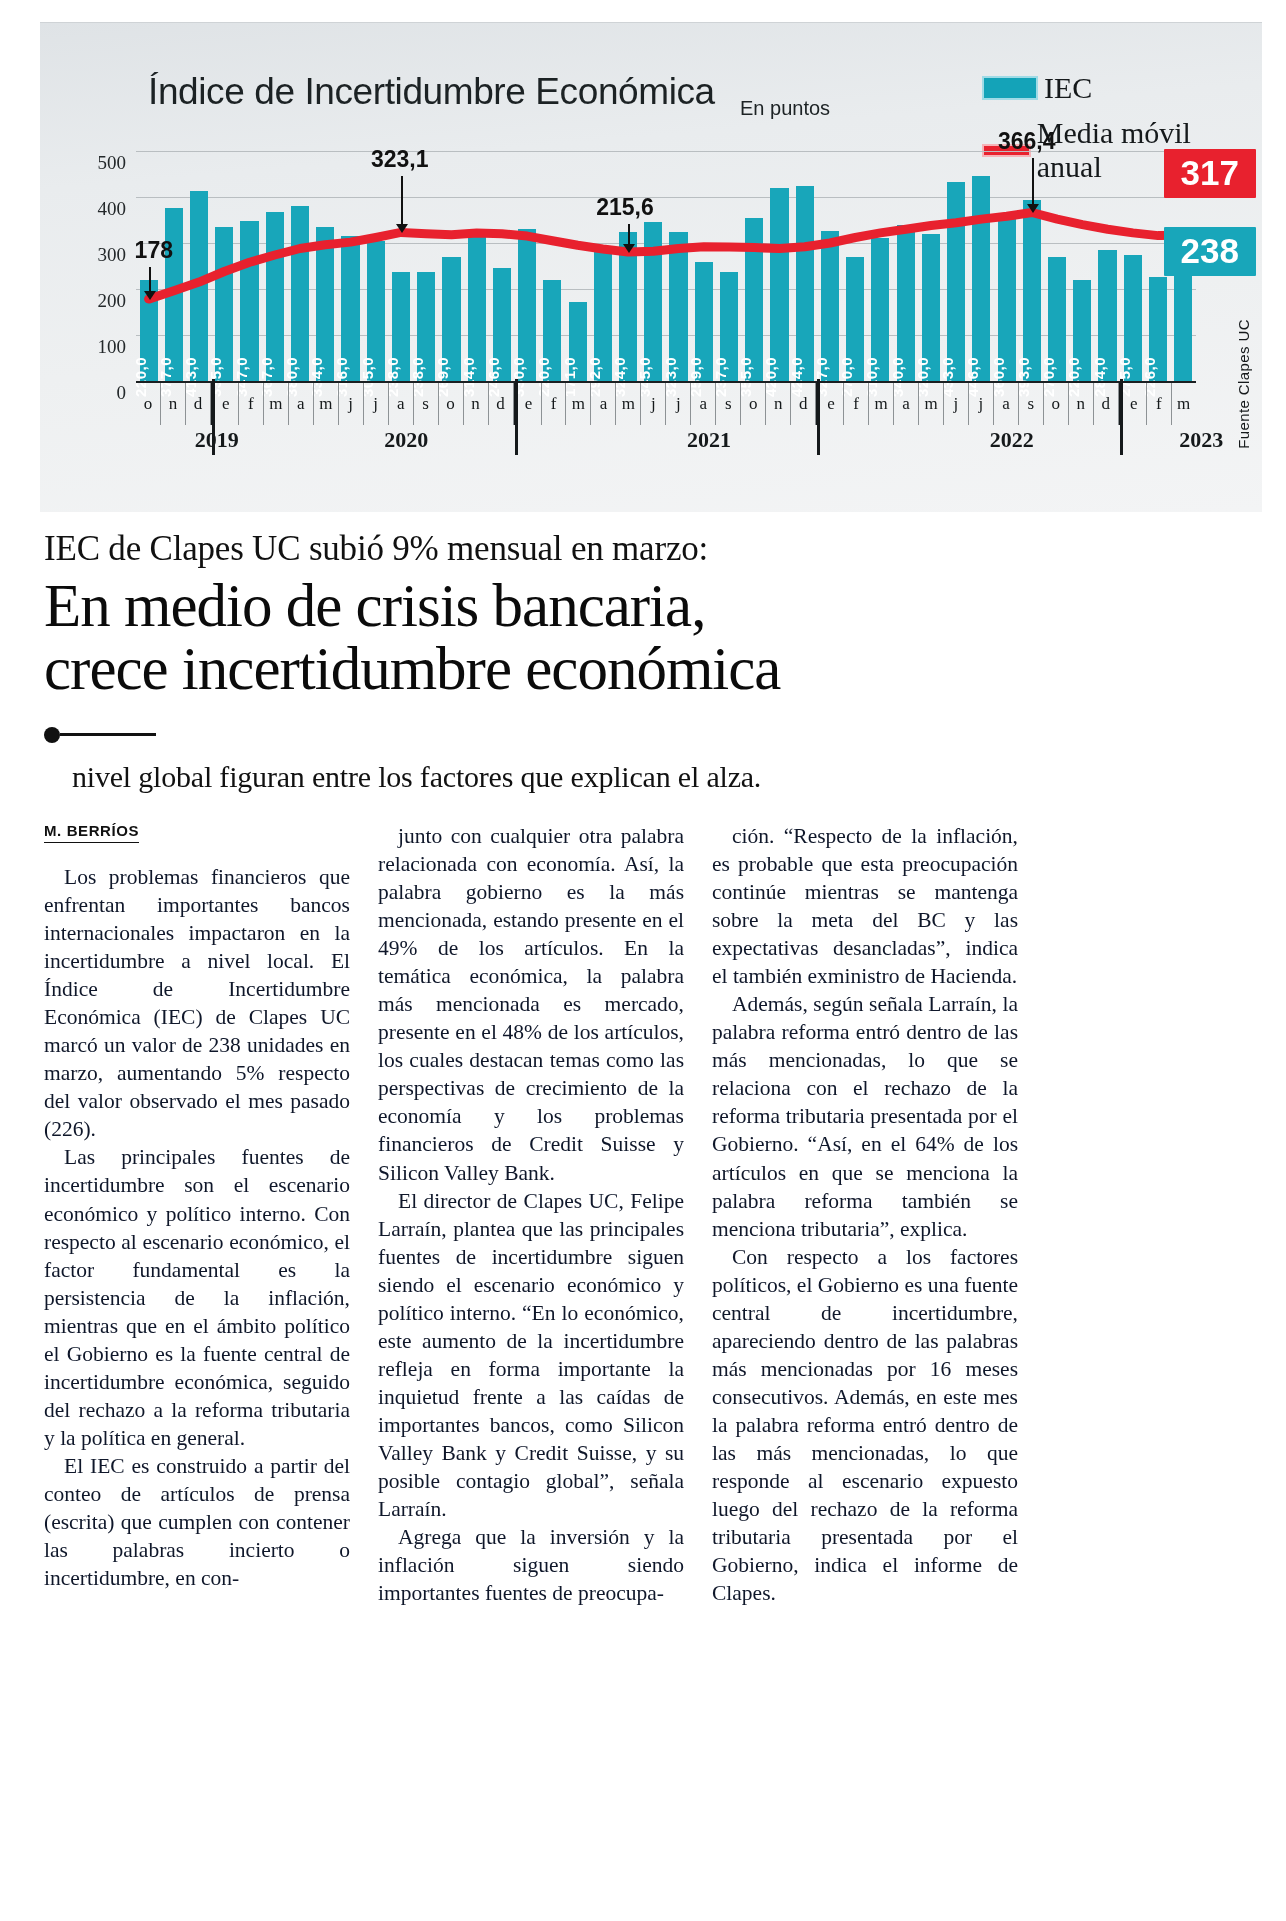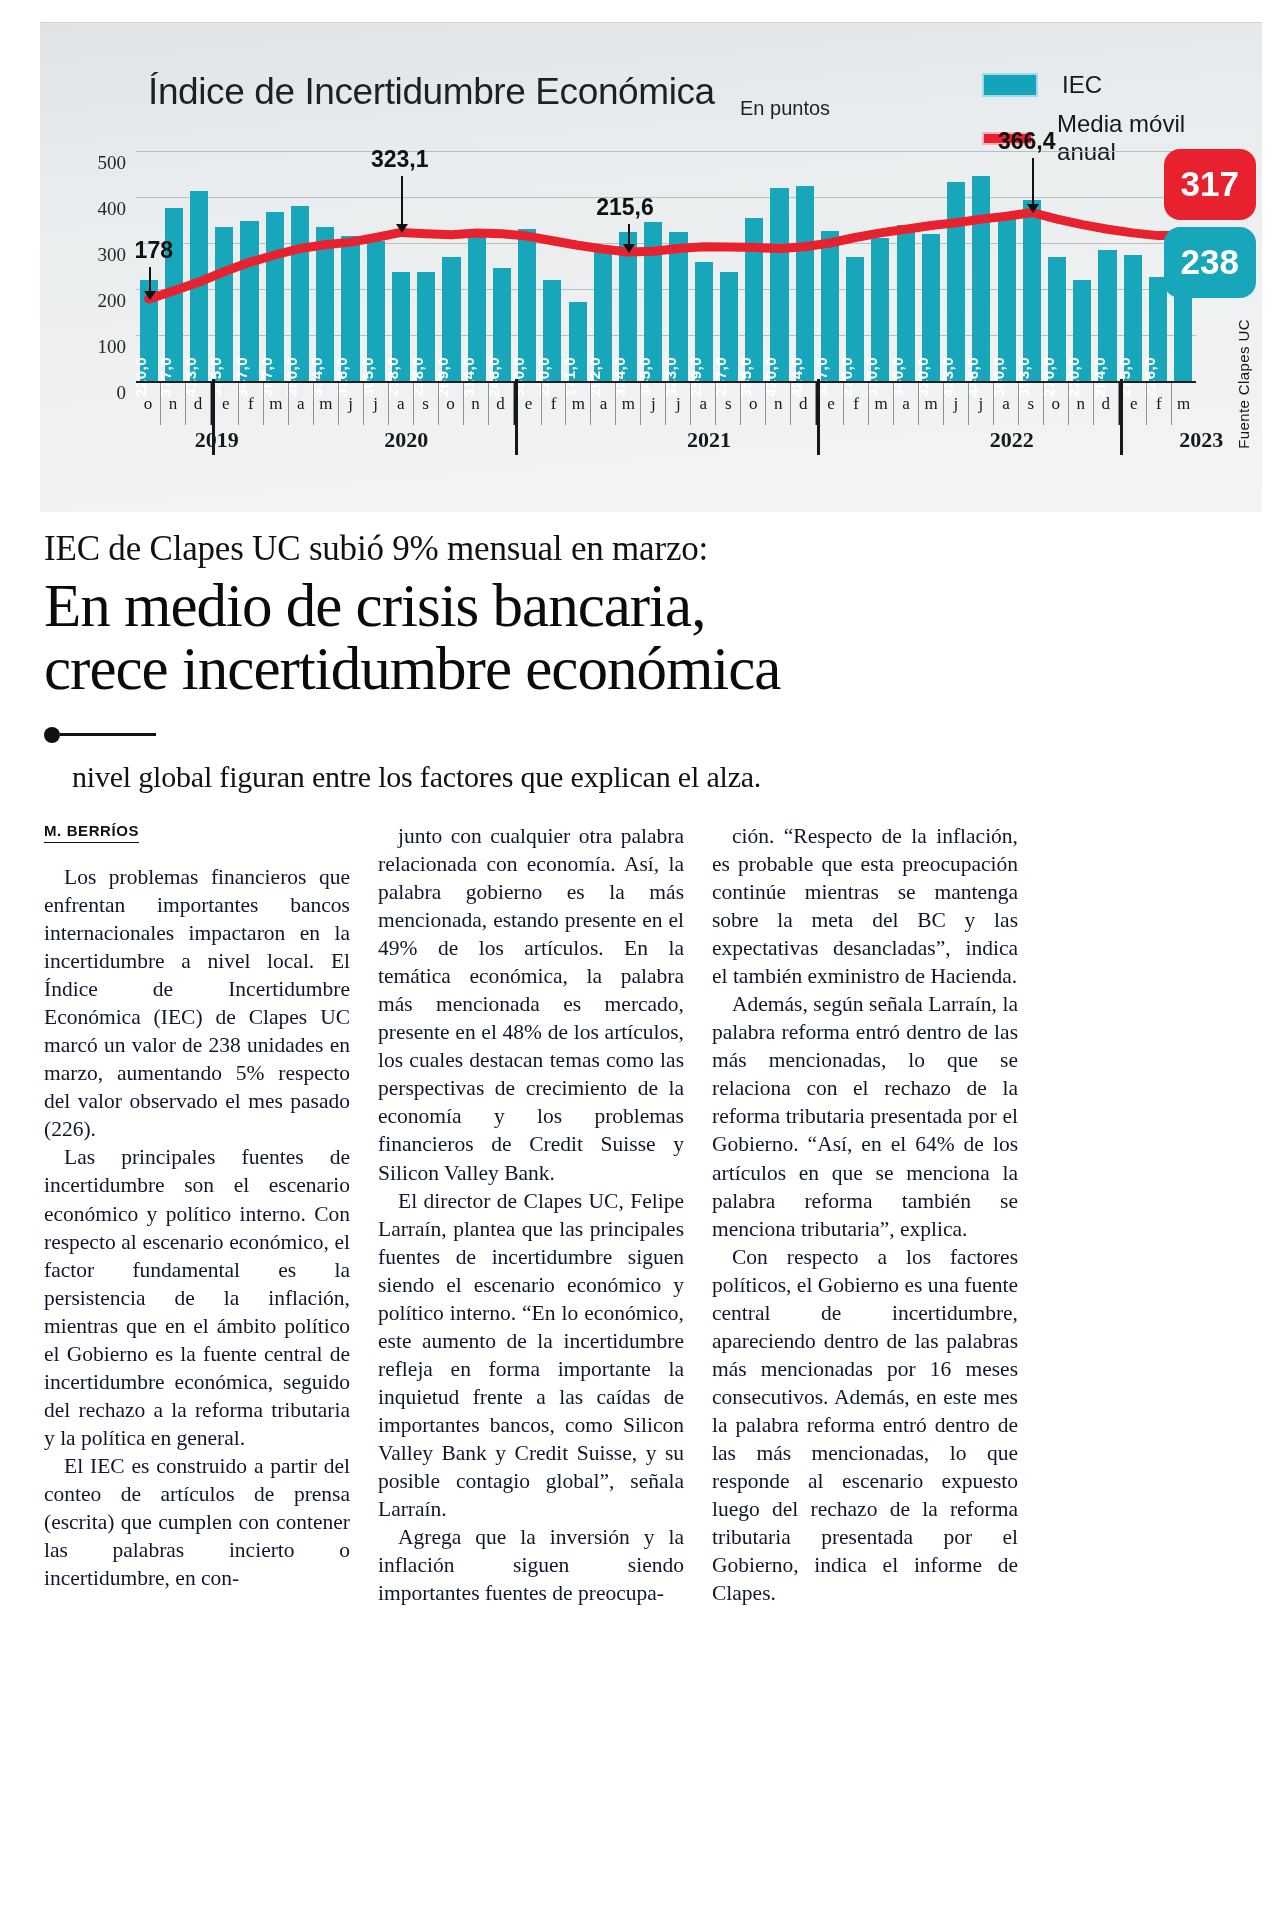--- a/index.html
+++ b/index.html
@@ -31,22 +31,22 @@
   .units-label {
     position:absolute; left:700px; top:74px;
     font-family:"Liberation Sans", sans-serif;
     font-size:20px; color:#1c2224;
   }
   .legend { position:absolute; right:30px; top:48px; width:250px; }
   .legend-row { display:flex; align-items:center; margin-bottom:11px; }
   .legend-swatch-bar { width:56px; height:24px; background:#14a3b8; border:2px solid #9fdbe6; }
   .legend-swatch-line { width:56px; height:13px; background:#e8212e; border:2px solid #f6b3b8; }
   .legend-label {
-    font-family:Liberation Sans, sans-serif;
-    font-size:24px; margin-left:24px; color:#15191b;
+    font-family:Liberation Serif, serif;
+    font-size:30px; margin-left:6px; color:#15191b;
   }
 
   
   .plot {
     position:absolute; left:96px; top:128px;
     width:1060px; height:230px;
   }
   .gridline { position:absolute; left:0; width:100%; height:1px; background:#b9bec1; }
   .axis-label {
     position:absolute; right:calc(100% + 10px);
@@ -72,22 +72,22 @@
   
   .annot { position:absolute; font-family:"Liberation Sans", sans-serif;
            font-weight:bold; font-size:23px; color:#111; white-space:nowrap; }
   .annot-line { position:absolute; width:2px; background:#111; }
   .annot-arrow { position:absolute; width:0;height:0;
                  border-left:6px solid transparent; border-right:6px solid transparent; }
 
   
   .badge {
     position:absolute; font-family:"Liberation Sans", sans-serif;
-    font-weight:bold; color:#fff; border-radius:16px;
-    padding:17px 17px; font-size:35px; line-height:1.05;
+    font-weight:bold; color:#fff; border-radius:1px;
+    padding:6px 17px; font-size:35px; line-height:1.05;
   }
   .badge-red { background:#e8212e; }
   .badge-teal { background:#18a6ba; }
 
   
   .xaxis { position:absolute; left:96px; top:358px; width:1060px; height:44px;
            border-top:2px solid #1b1f21; display:flex; }
   .xtick { flex:1 1 0; display:flex; justify-content:center; align-items:center;
            border-right:1px solid #8d9295;
            font-family:"Liberation Serif", serif; font-size:17px; color:#15191b; }

